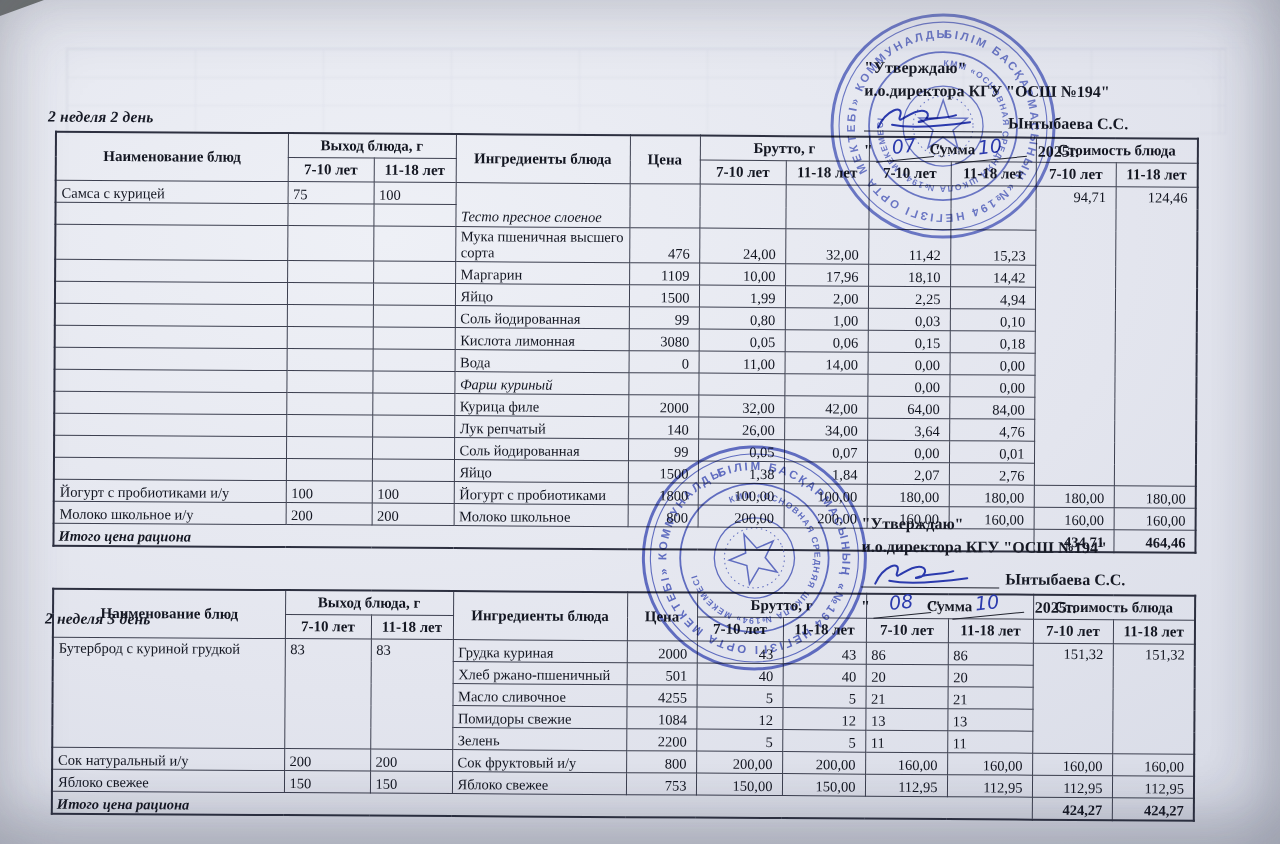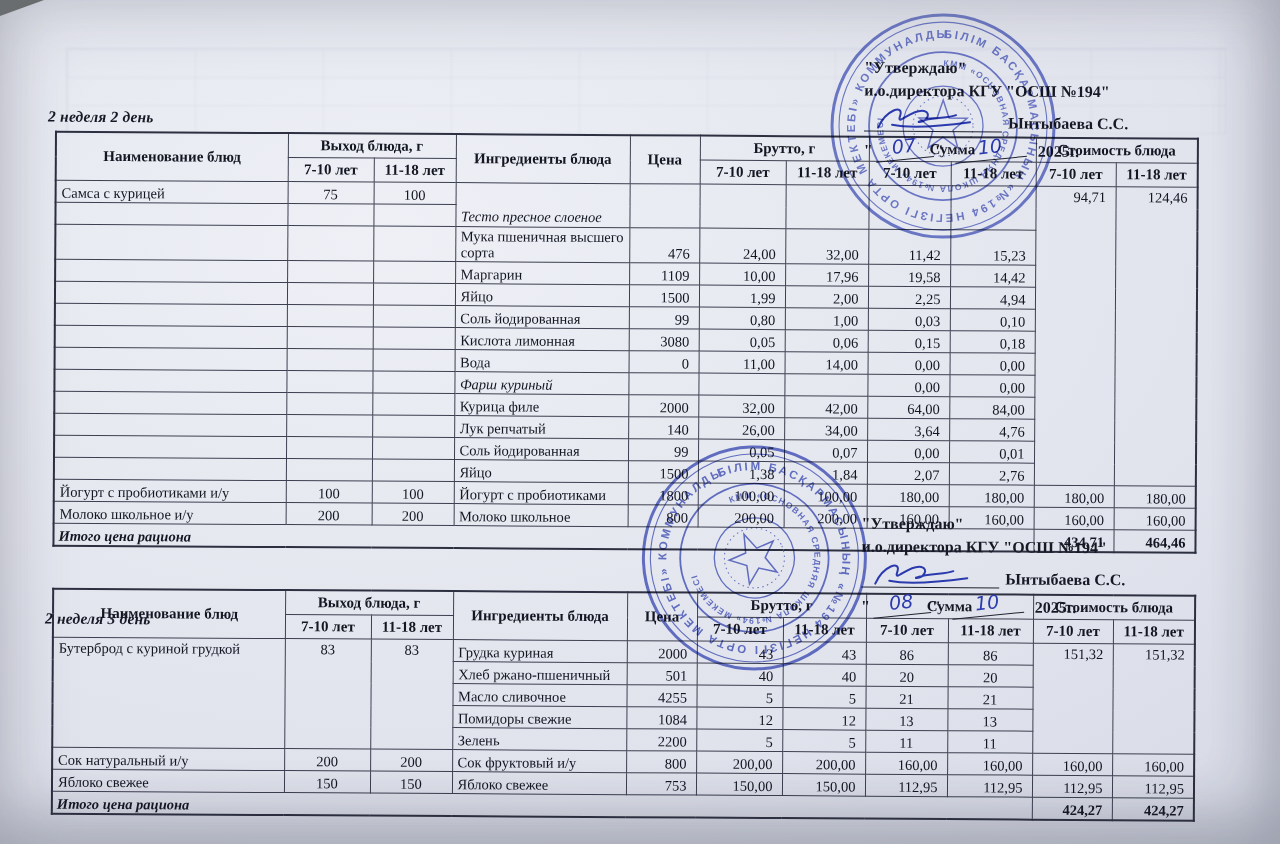--- a/index.html
+++ b/index.html
@@ -17,21 +17,21 @@
   .sheet{position:absolute;inset:0;transform:rotate(.35deg);transform-origin:110px 130px;}
 
   .wtitle{position:absolute;font-weight:bold;font-style:italic;font-size:15.5px;letter-spacing:.2px;z-index:2;}
   .tblhost{position:absolute;z-index:1;}
 
   table.grid{border-collapse:collapse;table-layout:fixed;background:transparent;
     font-size:14.5px;line-height:1.12;color:#141722;border:2.5px solid #2d3040;}
   .grid th,.grid td{border:1.5px solid #3d4050;padding:1px 5px;overflow:hidden;}
   .grid th{font-weight:bold;font-size:15px;text-align:center;height:21px;padding:1px 2px;}
   .grid td{height:19px;vertical-align:bottom;text-align:left;}
-  .grid td.c{text-align:center;}
+  .grid td.c{text-align:left;}
   .grid td.r{text-align:right;padding-right:9px;}
   .grid td.top{vertical-align:top;padding-top:2px;}
   .grid td.bot{vertical-align:bottom;padding-bottom:2px;}
   .grid td.e{font-style:italic;}
   .grid td.b{font-weight:bold;}
   .grid td.tot{font-weight:bold;font-style:italic;padding-left:4px;}
   .grid td.n{text-align:left;}
 
   .appr{position:absolute;width:360px;z-index:2;font-weight:bold;font-size:16px;}
   .appr .al{height:23px;}
@@ -151,21 +151,21 @@
               <td class="r">15,23</td>
             </tr>
             <tr>
               <td></td>
               <td></td>
               <td></td>
               <td>Маргарин</td>
               <td class="r">1109</td>
               <td class="r">10,00</td>
               <td class="r">17,96</td>
-              <td class="r">19,58</td>
+              <td class="r">18,10</td>
               <td class="r">14,42</td>
             </tr>
             <tr>
               <td></td>
               <td></td>
               <td></td>
               <td>Яйцо</td>
               <td class="r">1500</td>
               <td class="r">1,99</td>
               <td class="r">2,00</td>

